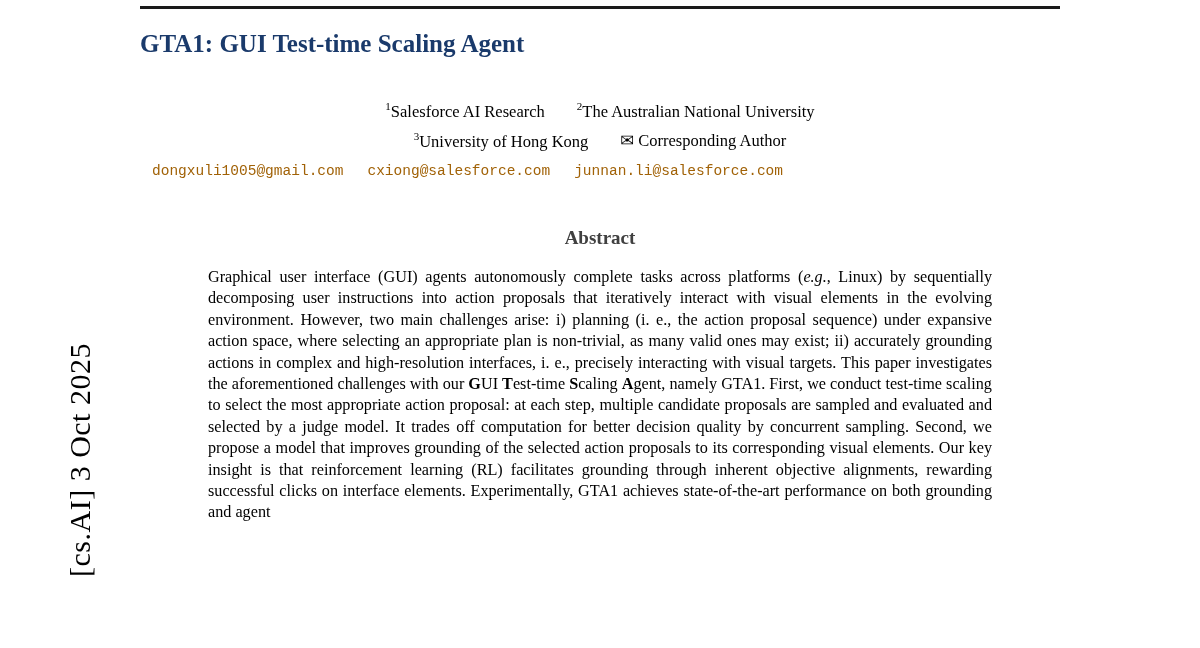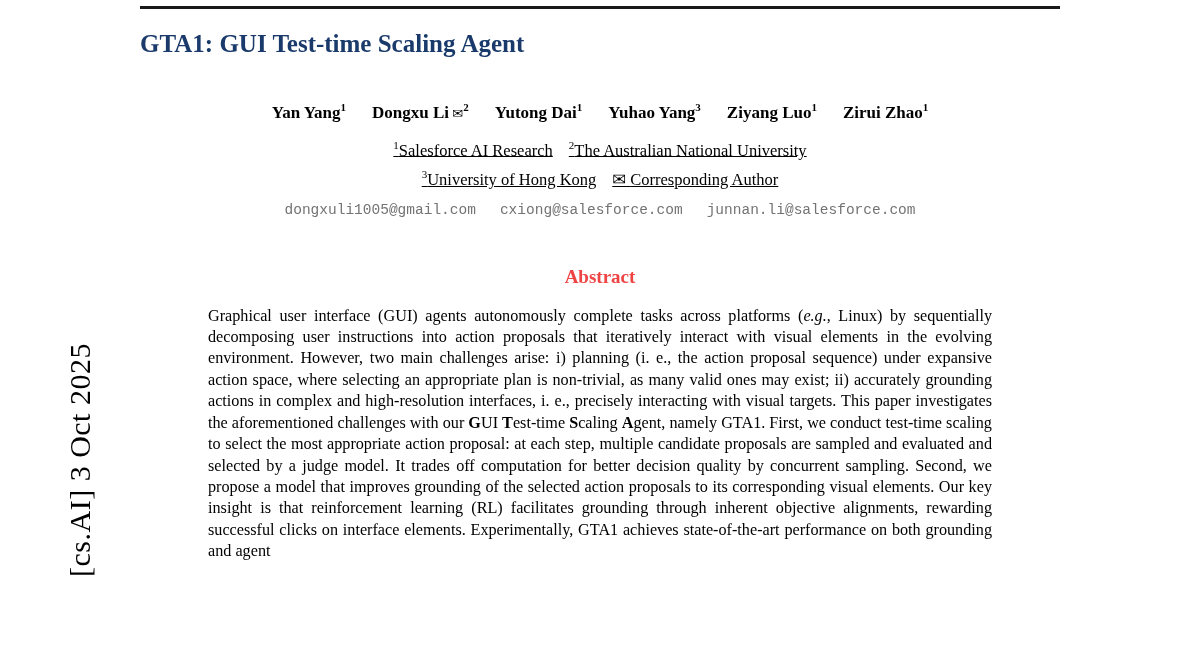--- a/index.html
+++ b/index.html
@@ -92,38 +92,37 @@
   }
 
   .affils {
     margin-top: 6px;
     text-align: center;
     font-size: 16.5px;
     line-height: 24px;
     font-weight: normal;
   }
   .affils sup { font-weight: normal; }
-  .affils .aff { display: inline-block; margin: 0 8px; text-decoration: underline; }
+  .affils .aff { display: inline-block; margin: 0 16px; }
 
   .emails {
     margin-top: 10px;
-    text-align: center;
     font-family: "Liberation Mono", monospace;
     font-size: 14.5px;
     letter-spacing: 0px;
-    color: #737373;
+    color: #a16207;
   }
   .emails .em { display: inline-block; margin: 0 12px; }
 
   .abstract-head {
     margin-top: 48px;
     text-align: center;
     font-size: 19px;
     font-weight: bold;
-    color: #ef4444;
+    color: #404040;
   }
 
   .abstract-body {
     margin: 18px auto 0 auto;
     width: 784px;
     font-size: 16.2px;
     line-height: 21.4px;
     text-align: justify;
     text-justify: inter-word;
     hyphens: auto;
@@ -138,21 +137,20 @@
   <div class="vtext">[cs.AI]  3 Oct 2025</div>
 </div>
 
 <div class="top-rule"></div>
 
 <div class="page">
 
   <div class="title">GTA1: GUI Test-time Scaling Agent</div>
 
   <div class="authors" id="authors">
-      <div class="row"><span class="au">Yan Yang<sup>1</sup></span><span class="au">Dongxu Li<span class="env"> ✉</span><sup>2</sup></span><span class="au">Yutong Dai<sup>1</sup></span><span class="au">Yuhao Yang<sup>3</sup></span><span class="au">Ziyang Luo<sup>1</sup></span><span class="au">Zirui Zhao<sup>1</sup></span></div>
     </div>
 
   <div class="affils" id="affils">
       <div><span class="aff"><sup>1</sup>Salesforce AI Research</span><span class="aff"><sup>2</sup>The Australian National University</span></div>
       <div><span class="aff"><sup>3</sup>University of Hong Kong</span><span class="aff"><span>✉ </span>Corresponding Author</span></div>
     </div>
 
   <div class="emails" id="emails"><span class="em">dongxuli1005@gmail.com</span><span class="em">cxiong@salesforce.com</span><span class="em">junnan.li@salesforce.com</span></div>
 
   <div class="abstract-head">Abstract</div>

